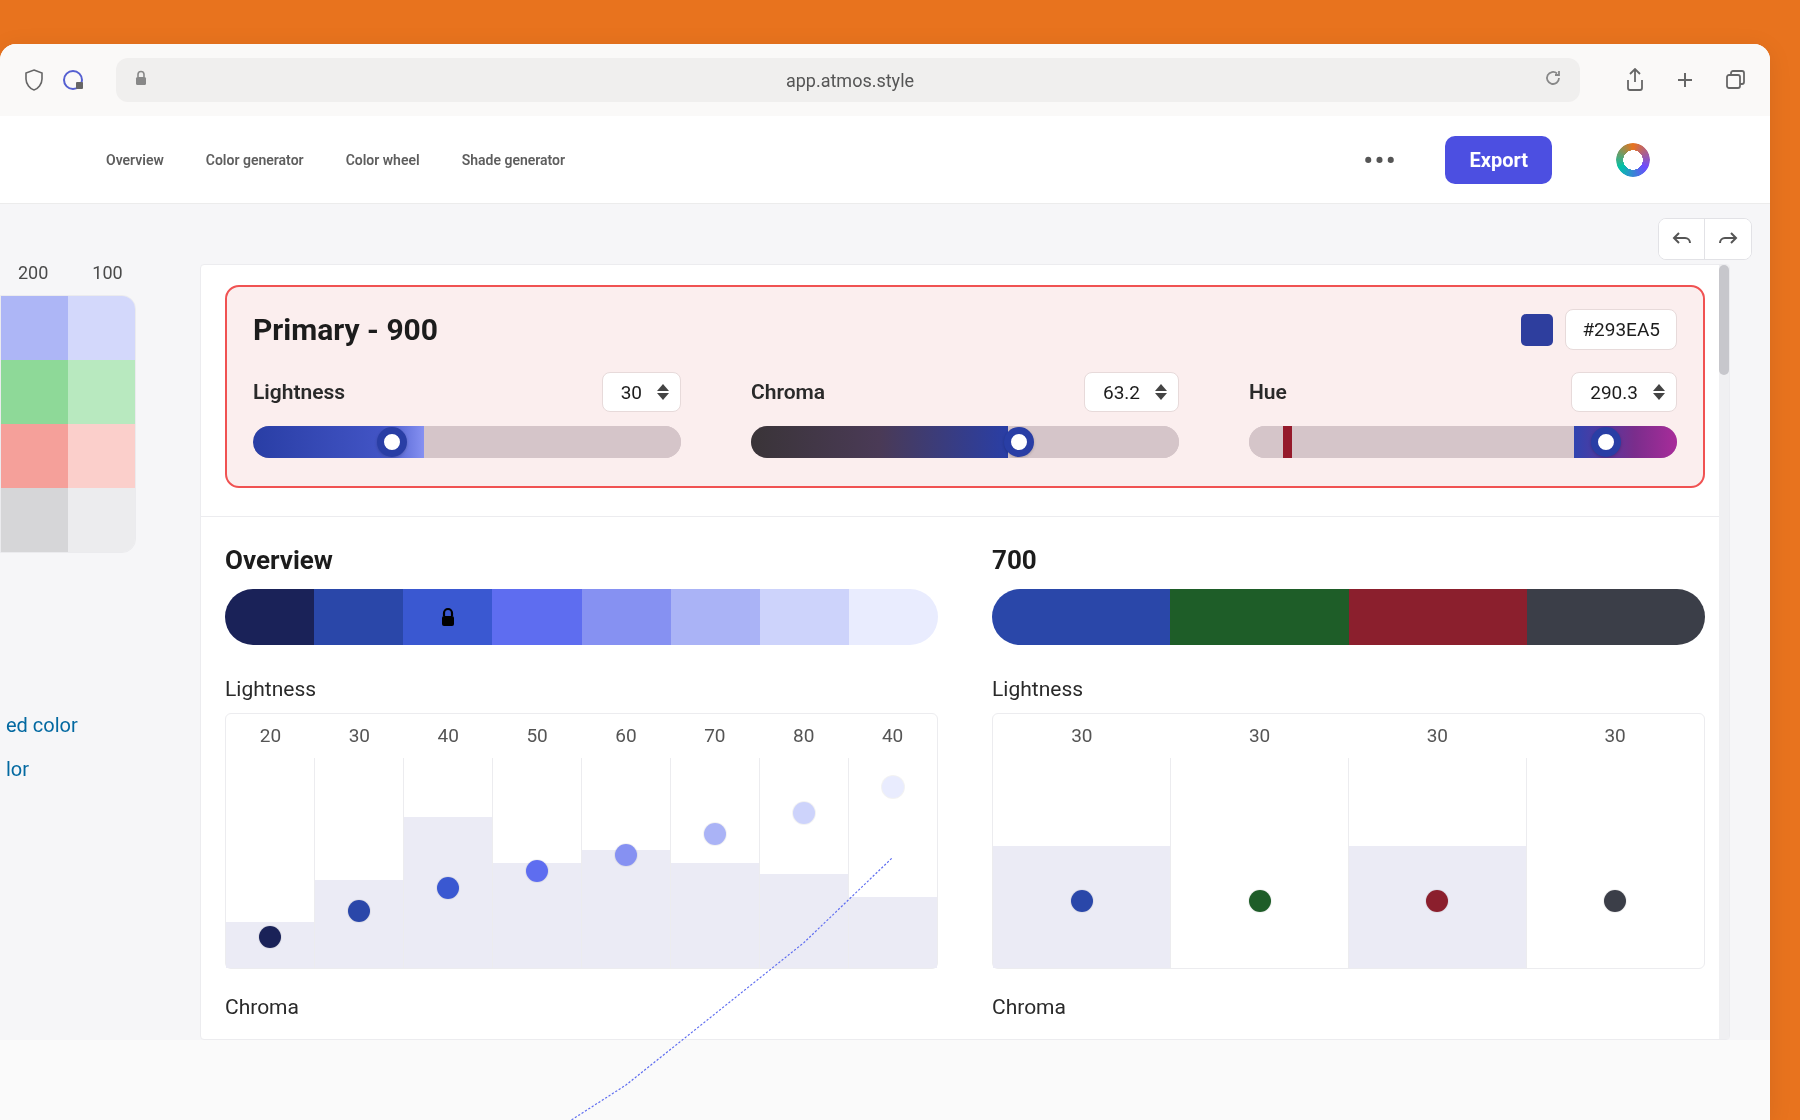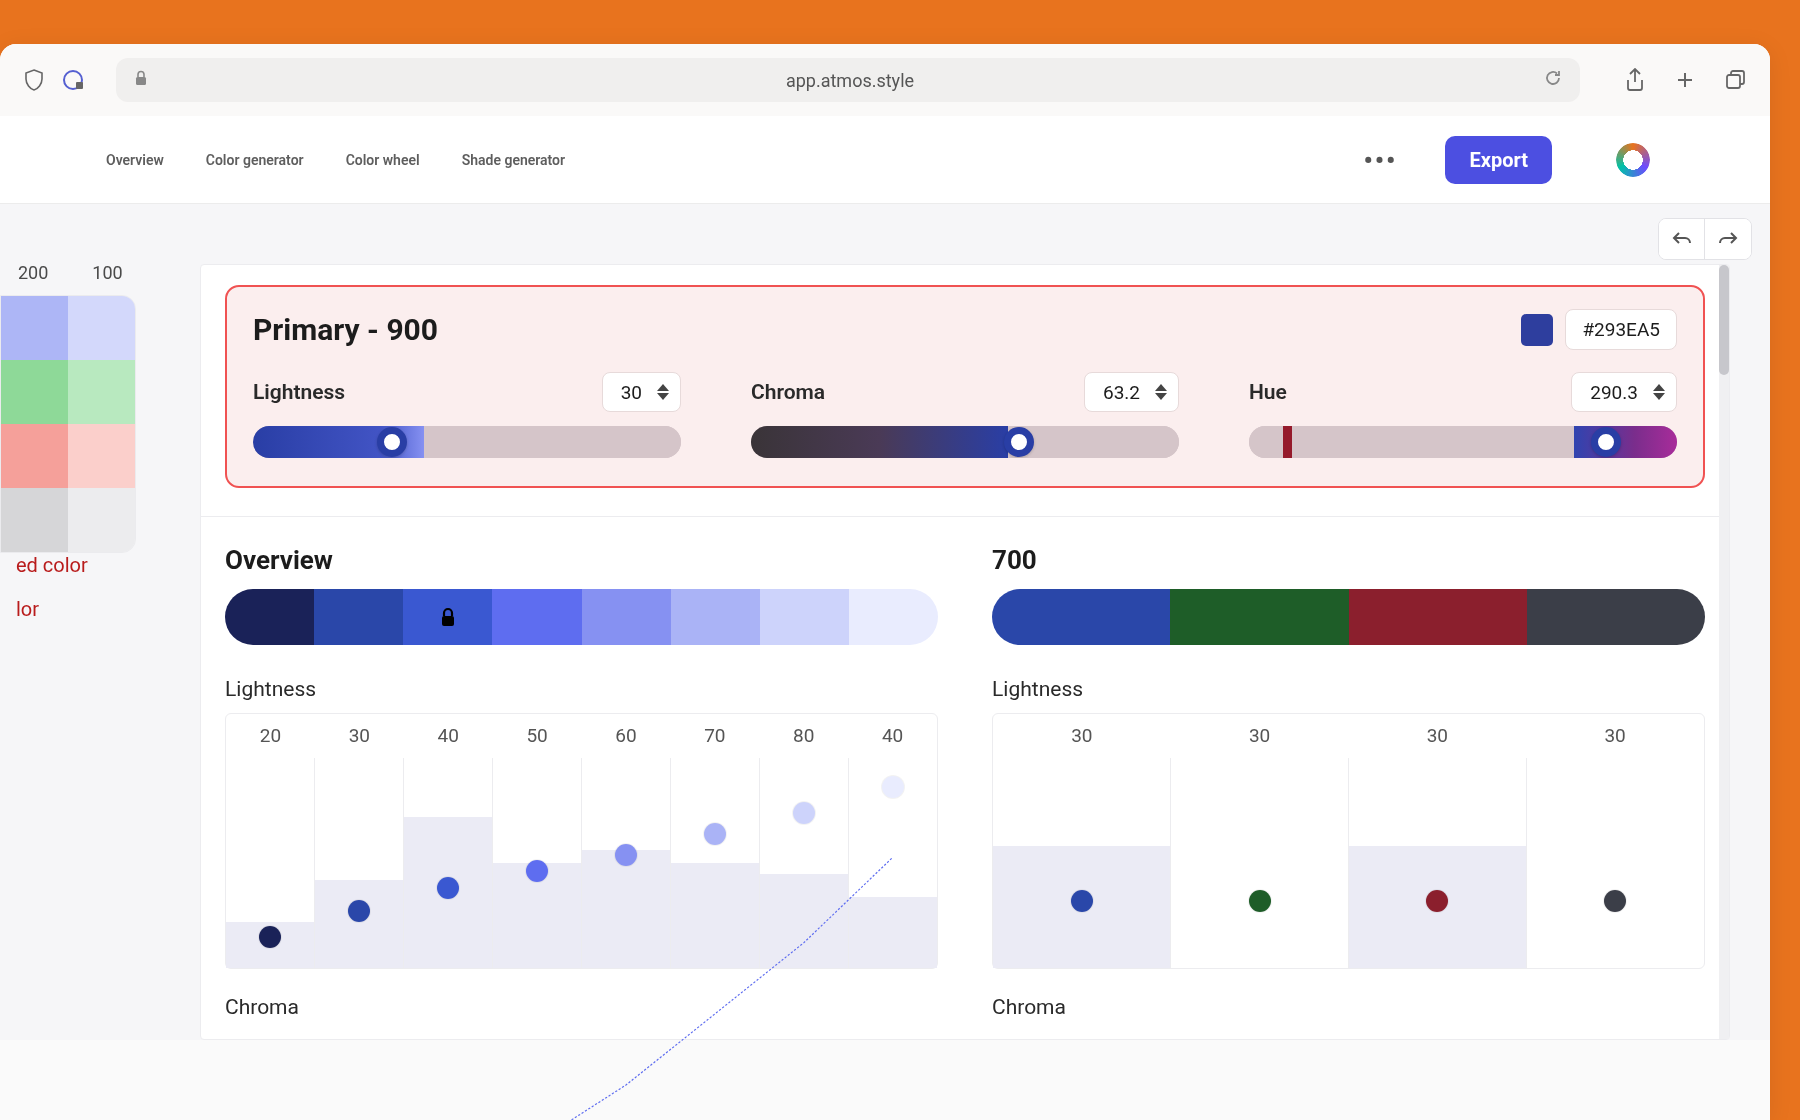--- a/index.html
+++ b/index.html
@@ -22,21 +22,21 @@
 .logo-ring { margin-left:22px; width:34px; height:34px; border-radius:50%; background:conic-gradient(#e8731e,#6d4aff,#00c2a8,#e8731e); -webkit-mask:radial-gradient(circle,transparent 40%,#000 41%); mask:radial-gradient(circle,transparent 40%,#000 41%); position:relative; }
 .app-body { display:flex; background:#f6f6f8; position:relative; }
 .undo-redo { position:absolute; right:18px; top:14px; display:flex; background:#fff; border:1px solid #e2e2e6; border-radius:8px; overflow:hidden; }
 .undo-redo button { width:46px; height:40px; background:#fff; border:none; cursor:pointer; color:#555; display:flex; align-items:center; justify-content:center; }
 .undo-redo button:first-child { border-right:1px solid #e2e2e6; }
 .sidebar { width:140px; padding:58px 0 0 0; }
 .side-hdrs { display:flex; gap:44px; padding-left:18px; font-size:18px; color:#4a4a4a; margin-bottom:12px; }
 .side-swatches { width:136px; border:1px solid #ebebee; border-radius:0 14px 14px 0; overflow:hidden; }
 .side-row { height:64px; display:flex; }
 .side-swatch { flex:1; }
-.side-links { padding-left:16px; display:flex; flex-direction:column; gap:20px; font-size:20px; color:#b91c1c; }
+.side-links { margin-top:160px; padding-left:6px; display:flex; flex-direction:column; gap:20px; font-size:20px; color:#0369a1; }
 .main-panel { flex:1; background:#fff; margin:60px 24px 0 60px; border:1px solid #ececef; border-radius:4px; padding:20px 24px; position:relative; max-width:1530px; }
 .main-scroll { position:absolute; right:0; top:0; bottom:0; width:10px; background:#f0f0f2; }
 .main-scroll-thumb { width:10px; height:110px; background:#c7c7cc; border-radius:5px; }
 .editor-card { border:2.5px solid #f05252; border-radius:14px; background:#fbeeee; padding:22px 26px 28px; margin-bottom:28px; }
 .editor-hdr { display:flex; align-items:center; margin-bottom:22px; }
 .editor-title { font-size:30px; font-weight:700; color:#1c1c1c; flex:1; }
 .hex-box { display:flex; align-items:center; gap:12px; }
 .hex-swatch { width:32px; height:32px; border-radius:5px; }
 .hex-text { background:#fff; border:1px solid #e7dada; border-radius:8px; padding:8px 16px; font-size:19px; color:#1c1c1c;text-align:center; }
 .controls-row { display:flex; gap:70px; }

